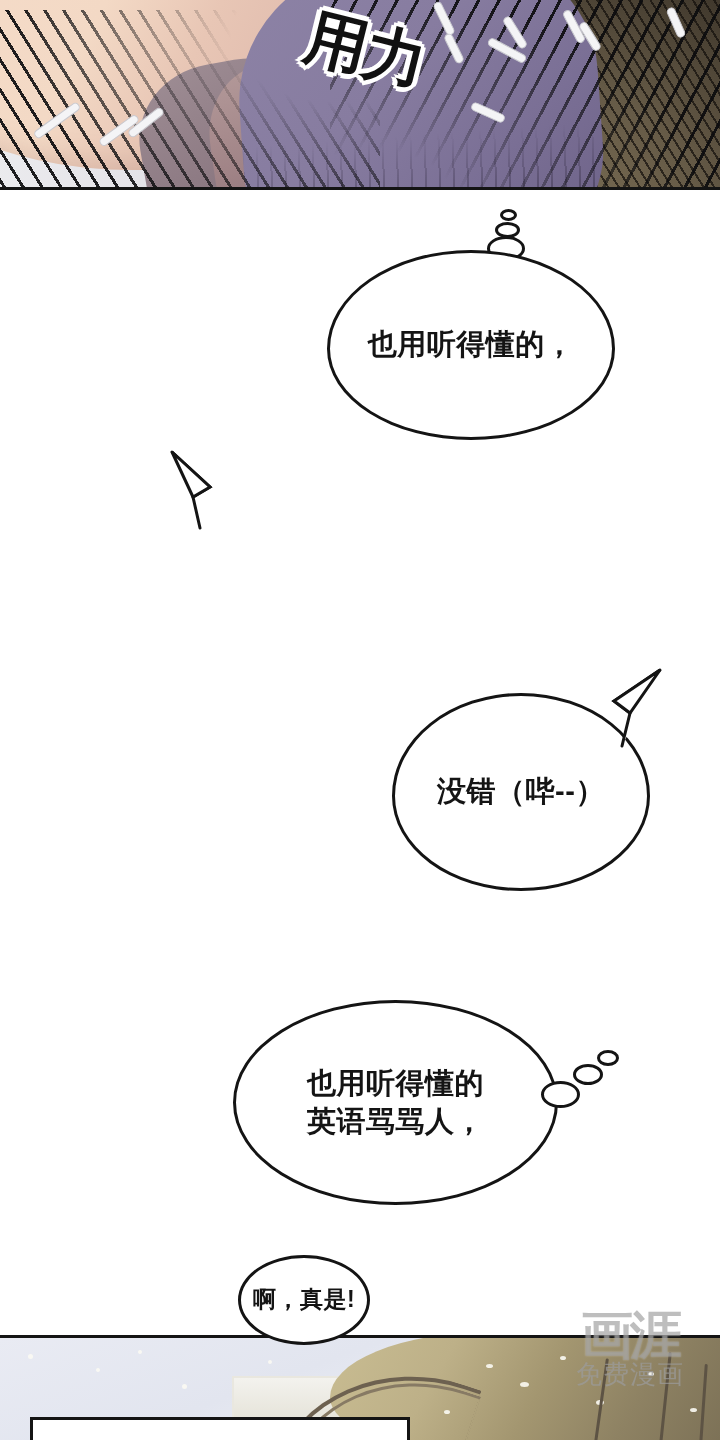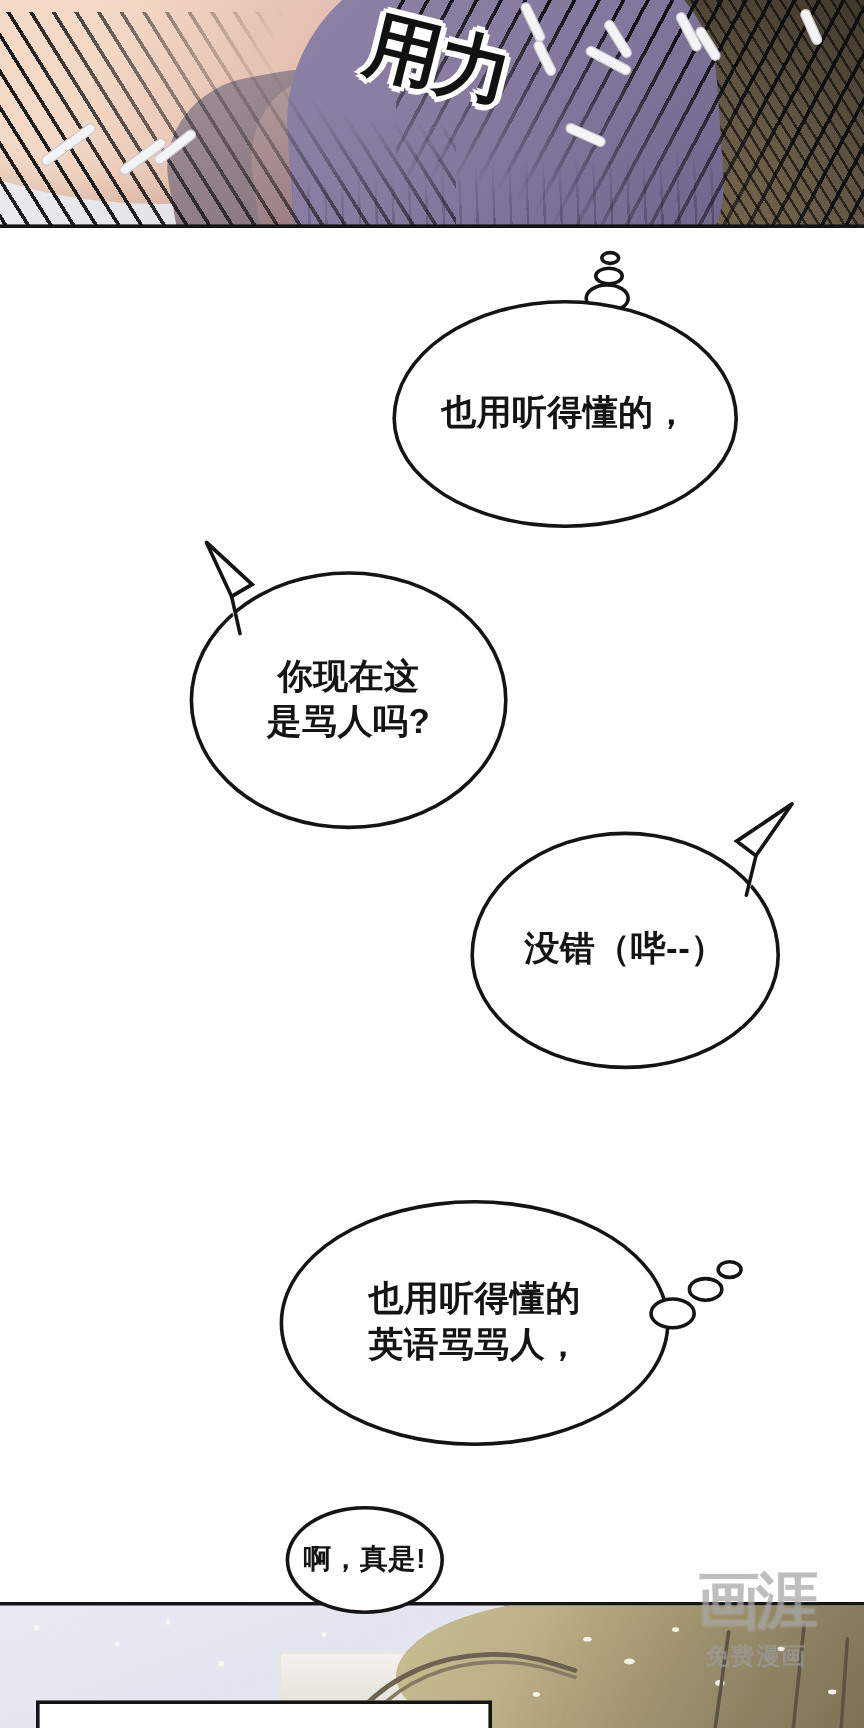--- a/index.html
+++ b/index.html
@@ -288,23 +288,23 @@
   }
   .wm-logo {
     font-size: 52px;
     font-weight: 700;
     color: rgba(150,150,150,0.62);
     letter-spacing: -3px;
     line-height: 1;
     text-shadow: 0 0 2px rgba(255,255,255,0.35);
   }
   .wm-sub {
-    margin-top: 10px;
-    font-size: 20px;
-    font-weight: 700;
+    margin-top: 0;
+    font-size: 26px;
+    font-weight: 400;
     color: rgba(155,155,155,0.72);
     letter-spacing: 1px;
     line-height: 1;
   }
 </style>
 </head>
 <body>
 
 <div id="page">
 
@@ -349,24 +349,20 @@
   <div class="thought-dot" id="b1-d2"></div>
   <div class="thought-dot" id="b1-d1"></div>
   <div class="bubble" id="b1">
     <div class="btext">也用听得懂的，</div>
   </div>
 
   <svg width="110" height="100" viewBox="0 0 110 100" style="position:absolute;left:150px;top:440px;z-index:5;">
     <path d="M 22 12 L 60 47 L 43 57 L 50 88" fill="#ffffff" stroke="#141414" stroke-width="3" stroke-linejoin="miter" stroke-linecap="round"></path>
     <path d="M 22 12 L 60 47 L 43 57 Z" fill="#ffffff" stroke="#141414" stroke-width="3"></path>
   </svg>
-  <div class="bubble" id="b2">
-    <div class="btext">你现在这
-是骂人吗?</div>
-  </div>
 
   <svg width="110" height="100" viewBox="0 0 110 100" style="position:absolute;left:578px;top:658px;z-index:5;">
     <path d="M 82 12 L 36 43 L 52 55 L 44 88" fill="#ffffff" stroke="#141414" stroke-width="3" stroke-linejoin="miter" stroke-linecap="round"></path>
     <path d="M 82 12 L 36 43 L 52 55 Z" fill="#ffffff" stroke="#141414" stroke-width="3"></path>
   </svg>
   <div class="bubble" id="b4">
     <div class="btext">也用听得懂的
 英语骂骂人，</div>
   </div>
 

